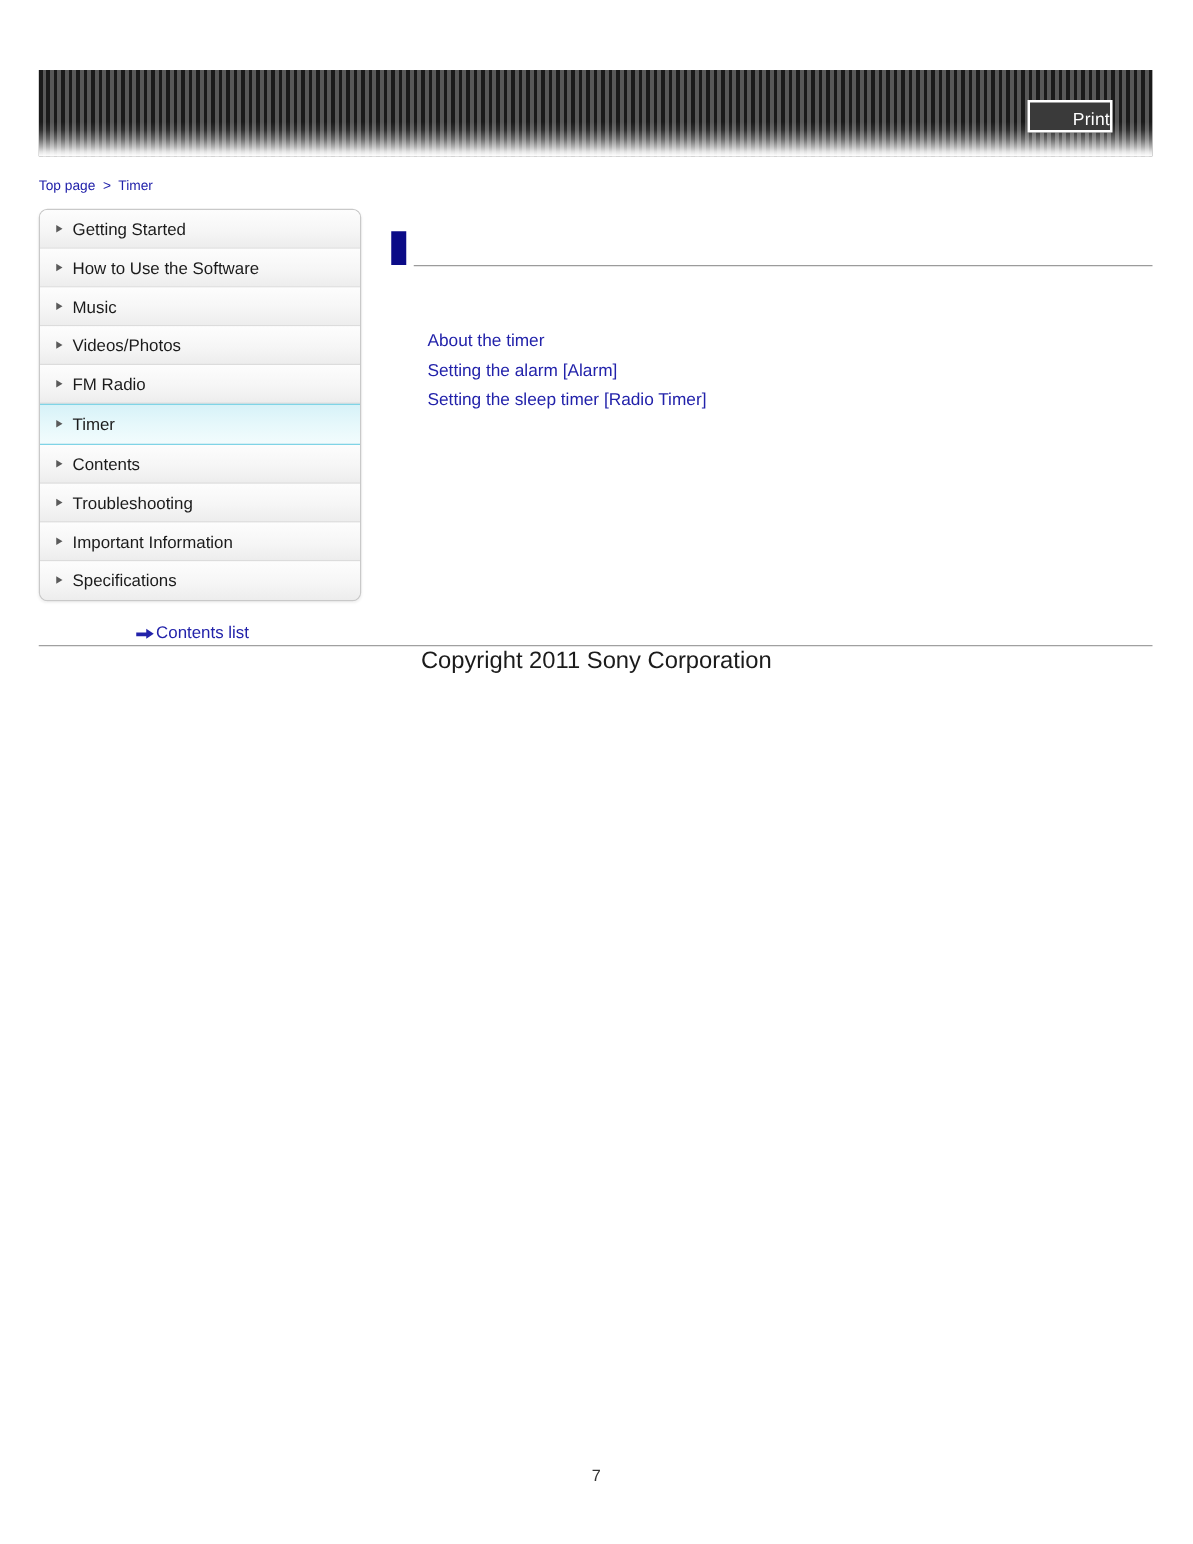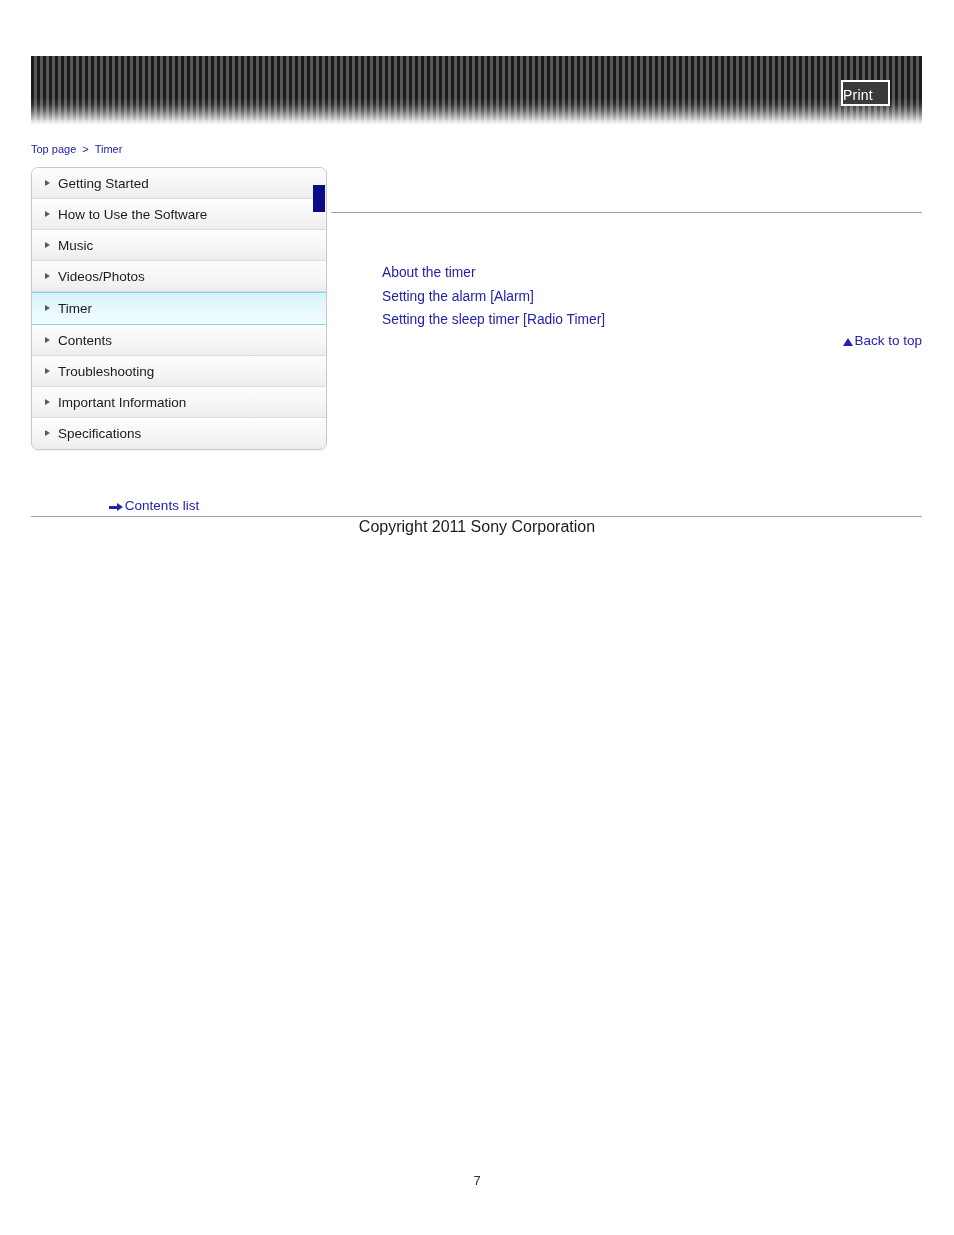--- a/index.html
+++ b/index.html
@@ -34,28 +34,28 @@
          rgba(255,255,255,1) 100%),
       repeating-linear-gradient(to right,
          #1a1a1a 0px, #1a1a1a 3px,
          #585858 3px, #585858 6px);
     overflow: hidden;
   }
   #print-button {
     position: absolute;
     right: 32px;
     top: 24px;
-    width: 49px;
+    width: 68px;
     height: 26px;
     border: 2px solid #ffffff;
     background: #3a3a3a;
     color: #ffffff;
     font-size: 14px;
     line-height: 26px;
-    text-align: left;
+    text-align: right;
     box-sizing: border-box;
     letter-spacing: 0.2px;
     cursor: pointer;
   }
 
   
   #breadcrumb {
     position: absolute;
     left: 31px;
     top: 143px;
@@ -65,21 +65,21 @@
     color: #2222aa;
   }
   #breadcrumb .bc-link { color: #2222aa; text-decoration: none; cursor: pointer; }
   #breadcrumb .bc-sep { color: #2222aa; padding: 0 3px; }
 
   
   #sidebar {
     position: absolute;
     left: 31px;
     top: 167px;
-    width: 296px;
+    width: 258px;
     border: 1px solid #c9c9c9;
     border-radius: 7px;
     background: linear-gradient(to bottom, #fbfbfb 0%, #f3f3f3 40%, #eaeaea 100%);
     box-sizing: border-box;
     overflow: hidden;
     box-shadow: 0 1px 2px rgba(0,0,0,0.06);
   }
   .nav-item {
     position: relative;
     height: 31px;
@@ -196,21 +196,20 @@
     top: 76px;
   }
   .content-link {
     display: block;
     font-size: 13.8px;
     color: #2222aa;
     text-decoration: none;
     line-height: 23.5px;
     cursor: pointer;
     white-space: nowrap;
-    margin-left: 40px;
   }
   #back-to-top-row {
     position: absolute;
     left: 0;
     top: 148px;
     width: 609px;
     text-align: right;
     font-size: 13.5px;
   }
   #back-to-top-link {
@@ -237,21 +236,21 @@
     width: 891px;
     height: 1px;
     background: #a0a0a0;
   }
   #copyright {
     position: absolute;
     left: 0;
     top: 518px;
     width: 954px;
     text-align: center;
-    font-size: 16px;
+    font-size: 19px;
     color: #1b1b1b;
   }
   #page-number {
     position: absolute;
     left: 0;
     top: 1173px;
     width: 954px;
     text-align: center;
     font-size: 13px;
     color: #333333;
@@ -280,20 +279,24 @@
     <span>How to Use the Software</span>
   </div>
   <div class="nav-item">
     <span class="tri"></span>
     <span>Music</span>
   </div>
   <div class="nav-item">
     <span class="tri"></span>
     <span>Videos/Photos</span>
   </div>
+  <div class="nav-item">
+    <span class="tri"></span>
+    <span>FM Radio</span>
+  </div>
   <div class="nav-item active">
     <span class="tri"></span>
     <span>Timer</span>
   </div>
   <div class="nav-item">
     <span class="tri"></span>
     <span>Contents</span>
   </div>
   <div class="nav-item">
     <span class="tri"></span>
@@ -321,22 +324,17 @@
     <div id="page-title"></div>
     <div id="title-rule"></div>
   </div>
 
   <div id="link-list">
     <a class="content-link" href="#">About the timer</a>
     <a class="content-link" href="#">Setting the alarm [Alarm]</a>
     <a class="content-link" href="#">Setting the sleep timer [Radio Timer]</a>
   </div>
 
-  <div id="back-to-top-row">
-    <span id="back-to-top-link">
-      <span class="triangle-up-icon"></span><span>Back to top</span>
-    </span>
-  </div>
 </div>
 
 <div id="footer-rule"></div>
 <div id="copyright">Copyright 2011 Sony Corporation</div>
 <div id="page-number">7</div>
 
 </body></html>

